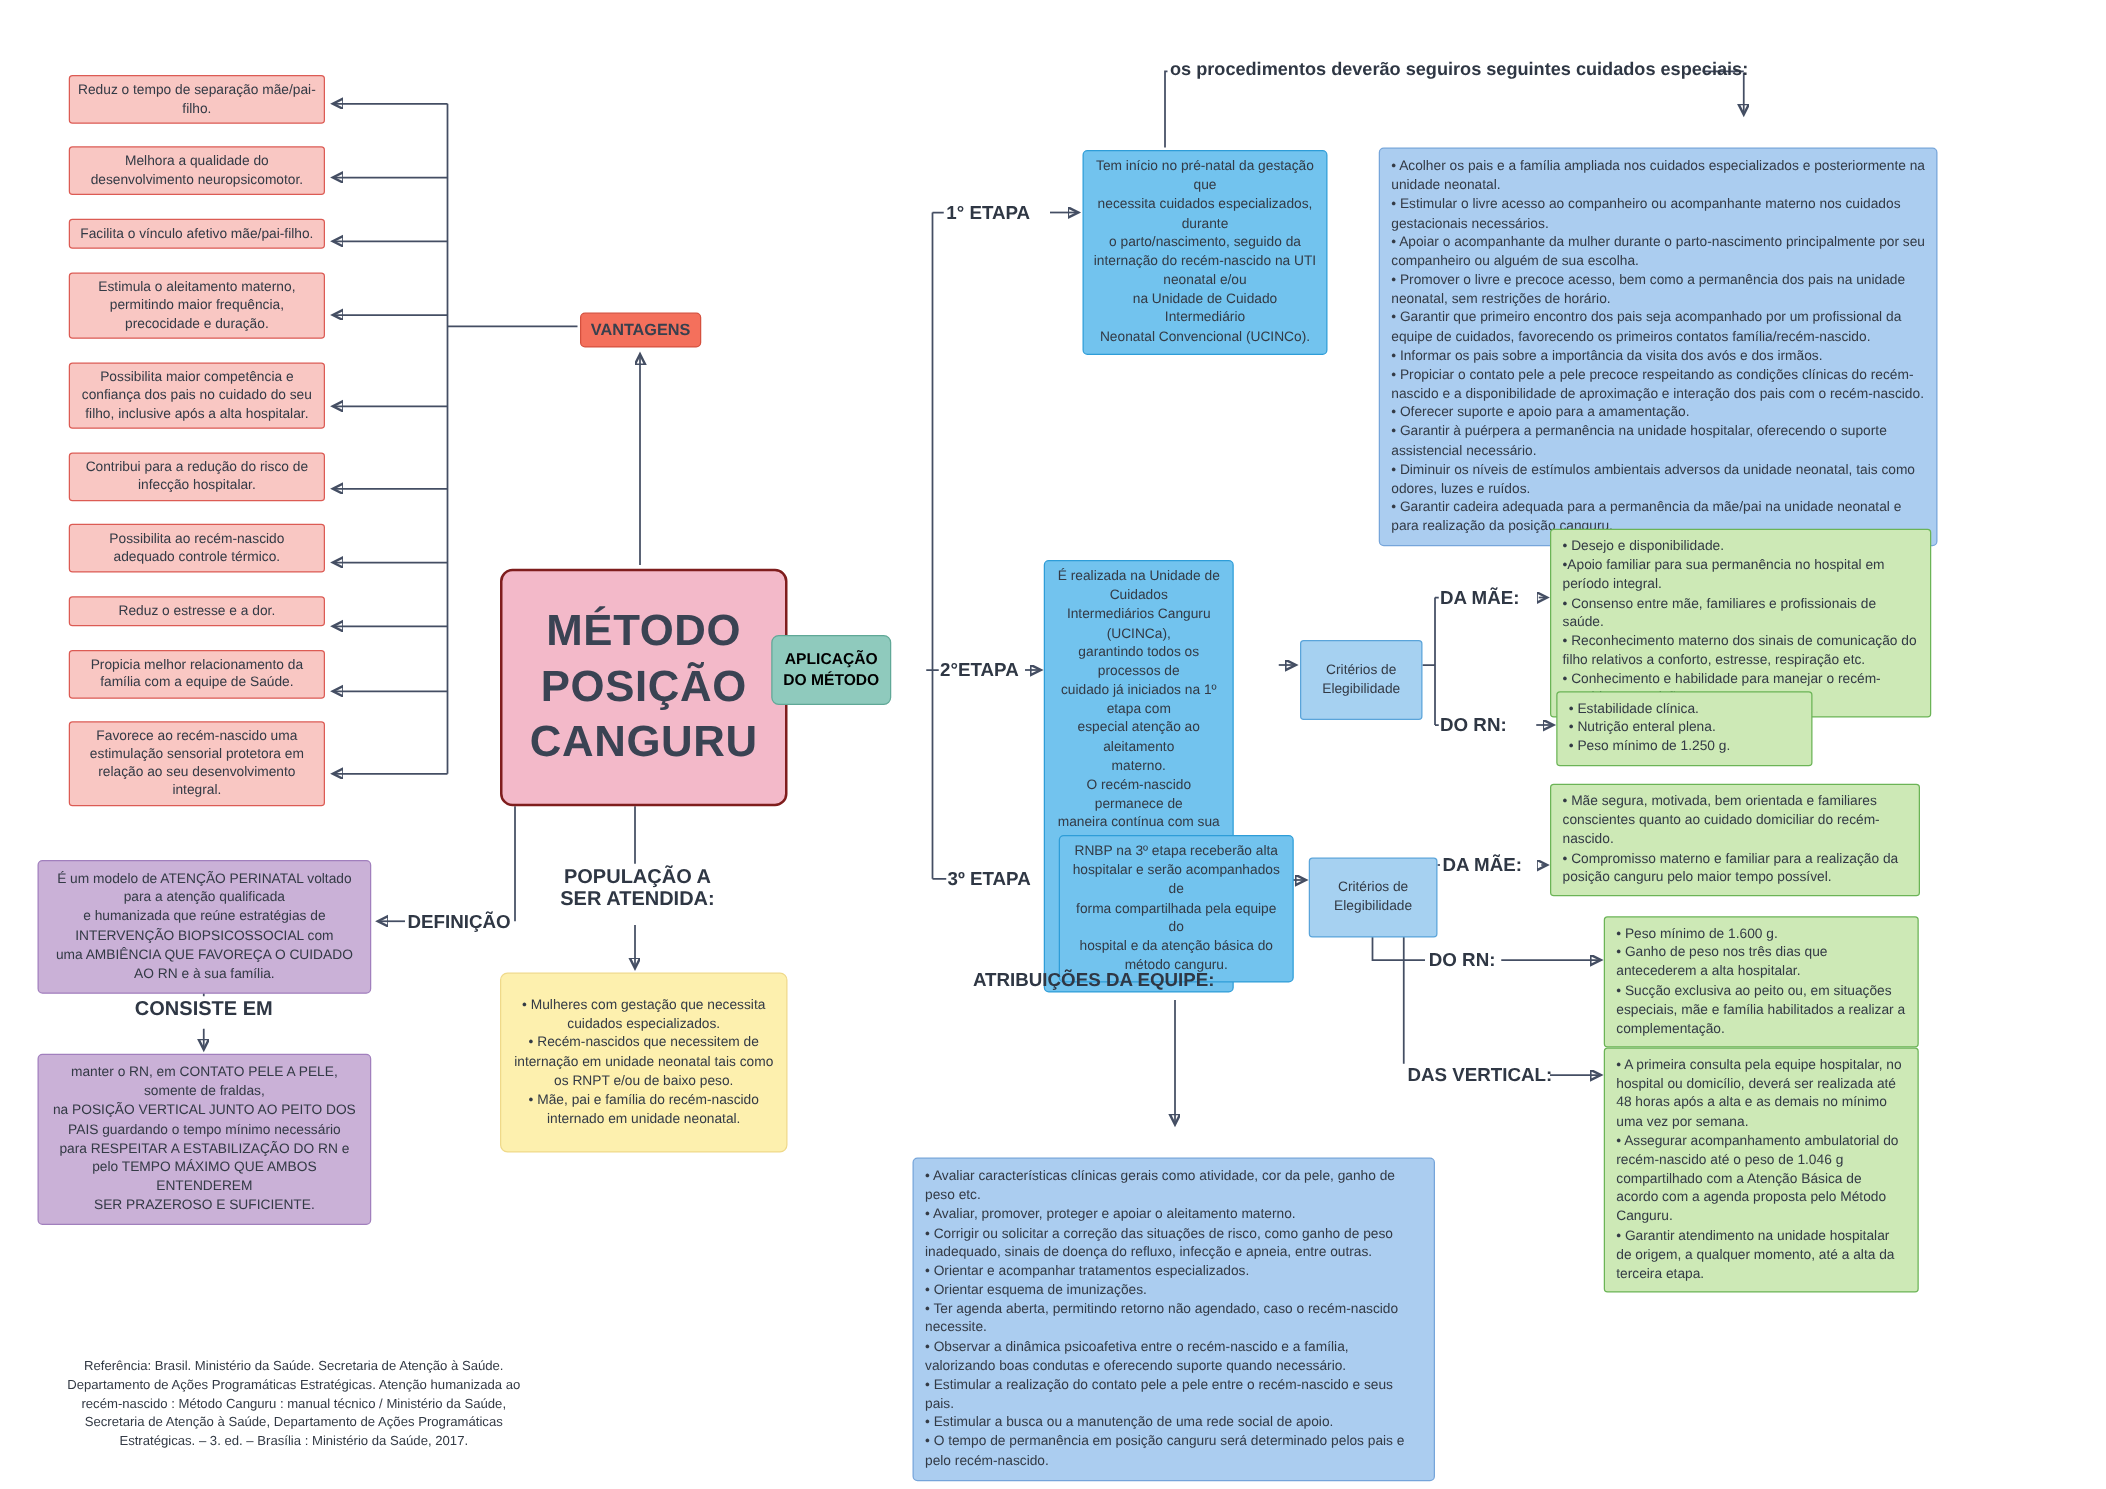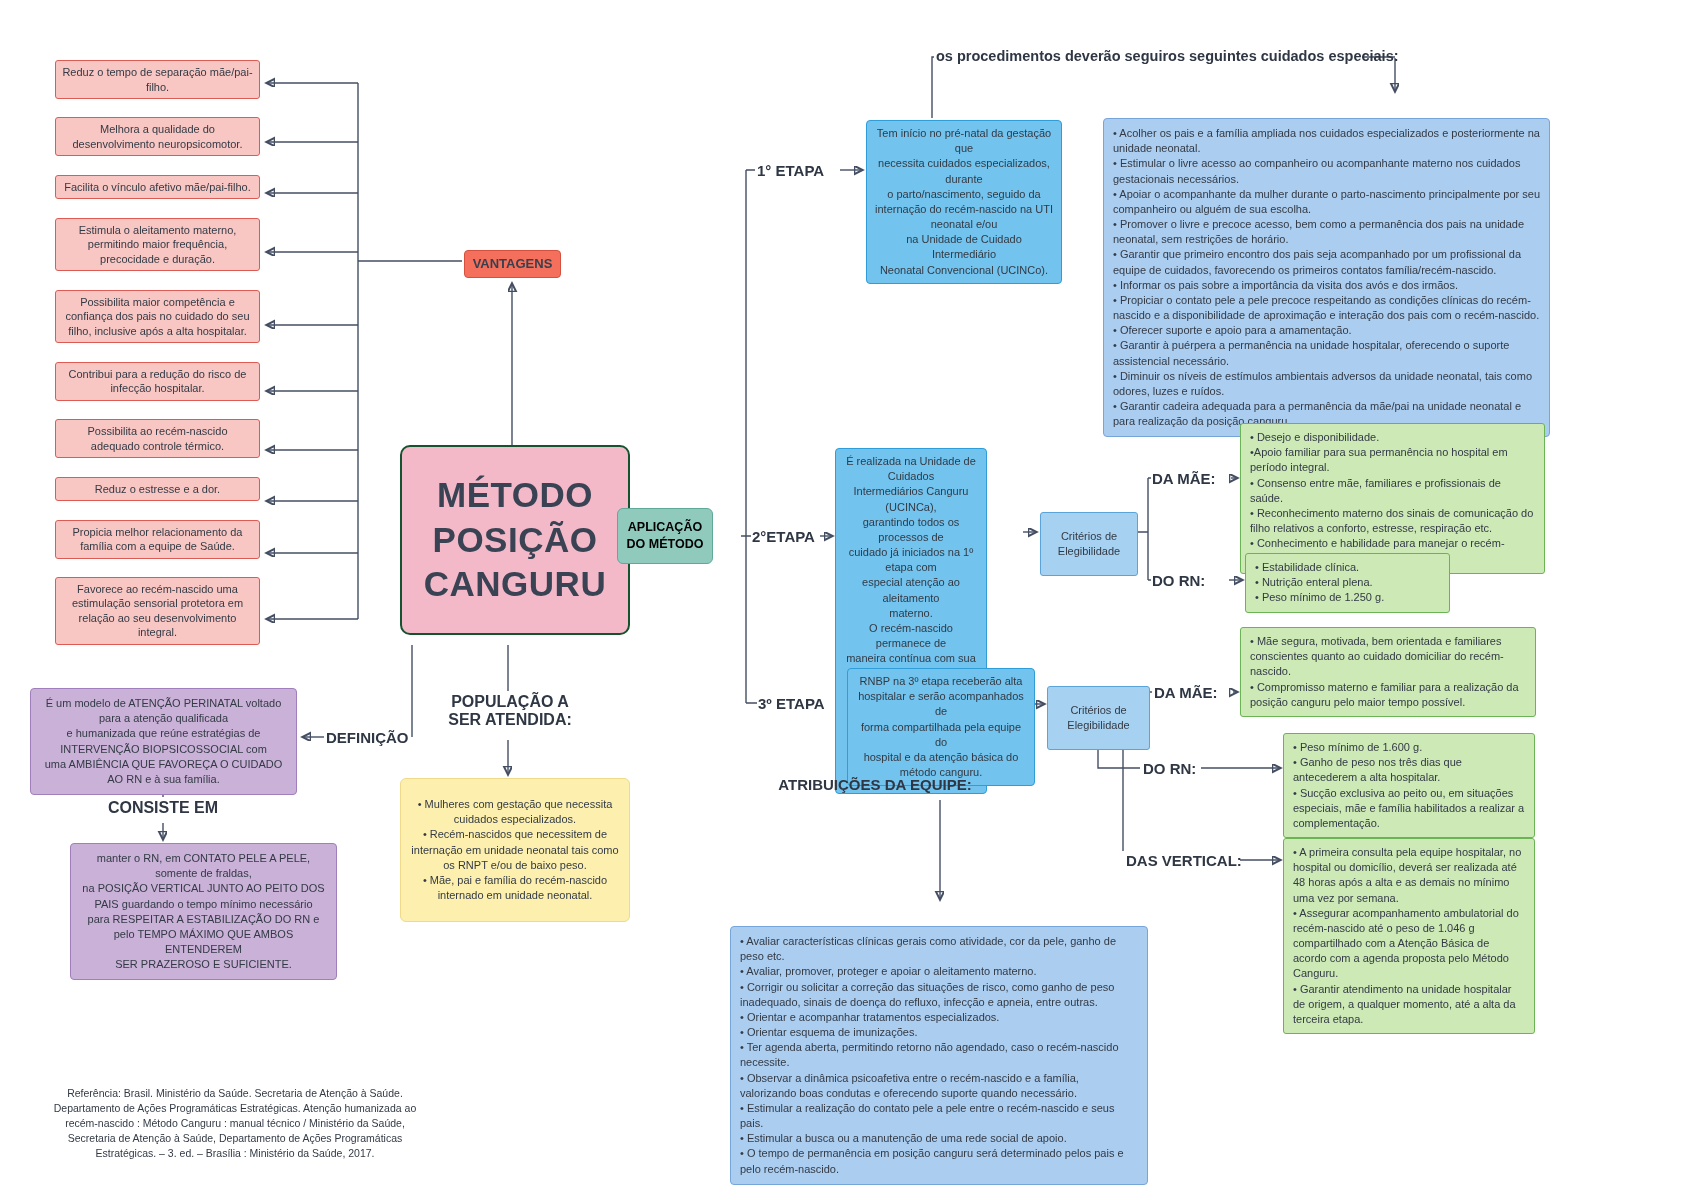--- a/index.html
+++ b/index.html
@@ -10,28 +10,28 @@
   .node{position:absolute;box-sizing:border-box;font-size:11px;line-height:1.38;}
   
   .adv-col{position:absolute;left:55px;top:60px;width:205px;height:585px;
            display:flex;flex-direction:column;justify-content:space-between;}
   .adv-box{background:var(--c-pink,#f9c7c3);border:1.5px solid #dc5b54;border-radius:3px;
            padding:4px 6px;text-align:center;font-size:11px;line-height:1.32;}
   
   .vantagens{left:464px;top:250px;width:97px;height:28px;background:var(--c-red,#f4705c);
              border:1.5px solid #d5503e;border-radius:4px;display:flex;align-items:center;
              justify-content:center;font-weight:bold;font-size:13px;color:#38404e;}
-  .title-box{left:400px;top:445px;width:230px;height:190px;background:var(--c-rose,#f3b9c9);
-             border:2px solid #14532d;border-radius:10px;display:flex;align-items:center;
+  .title-box{left:400px;top:455px;width:230px;height:190px;background:var(--c-rose,#f3b9c9);
+             border:2px solid #7f1d1d;border-radius:10px;display:flex;align-items:center;
              justify-content:center;text-align:center;font-size:35px;font-weight:bold;
              letter-spacing:.5px;color:#3a4353;white-space:pre-line;line-height:1.28;}
   .purple-box{left:30px;width:267px;background:var(--c-purple,#cab1d7);border:1.5px solid #a17fbd;
               border-radius:4px;padding:7px 8px;text-align:center;white-space:pre-line;}
   .def-box{top:688px;}
-  .consiste-box{top:843px;margin-left:40px;}
+  .consiste-box{top:843px;}
   .yellow-box{left:400px;top:778px;width:230px;background:var(--c-yellow,#fdf0ae);
               border:1.5px solid #efd98a;border-radius:6px;padding:18px 8px;text-align:center;}
   .teal-box{left:617px;top:508px;width:96px;height:56px;background:var(--c-teal,#8fcabd);
             border:1.5px solid #60a897;border-radius:6px;display:flex;align-items:center;
             justify-content:center;text-align:center;font-weight:bold;font-size:12.5px;
             color:#000000;white-space:pre-line;}
   .blue-box{background:var(--c-blue,#72c3ee);border:1.5px solid #2e9dd8;border-radius:4px;
             text-align:center;padding:5px 6px;white-space:pre-line;}
   .etapa1-box{left:866px;top:120px;width:196px;}
   .etapa2-box{left:835px;top:448px;width:152px;}

